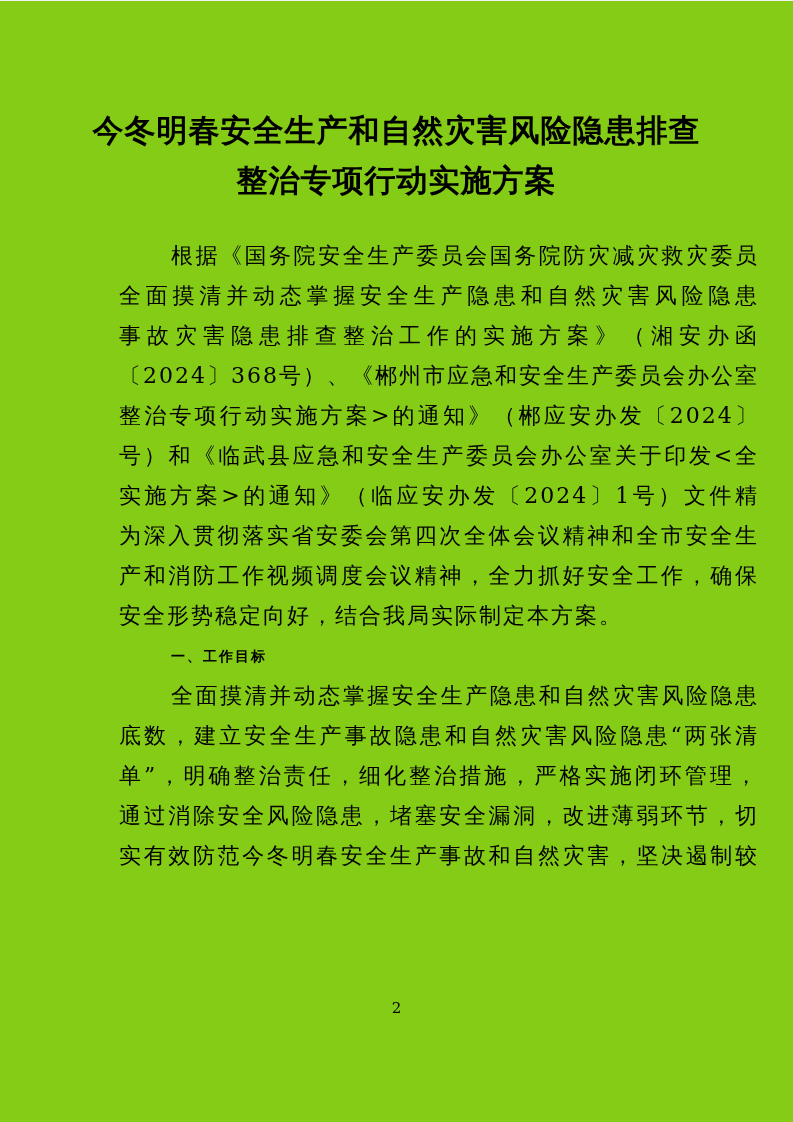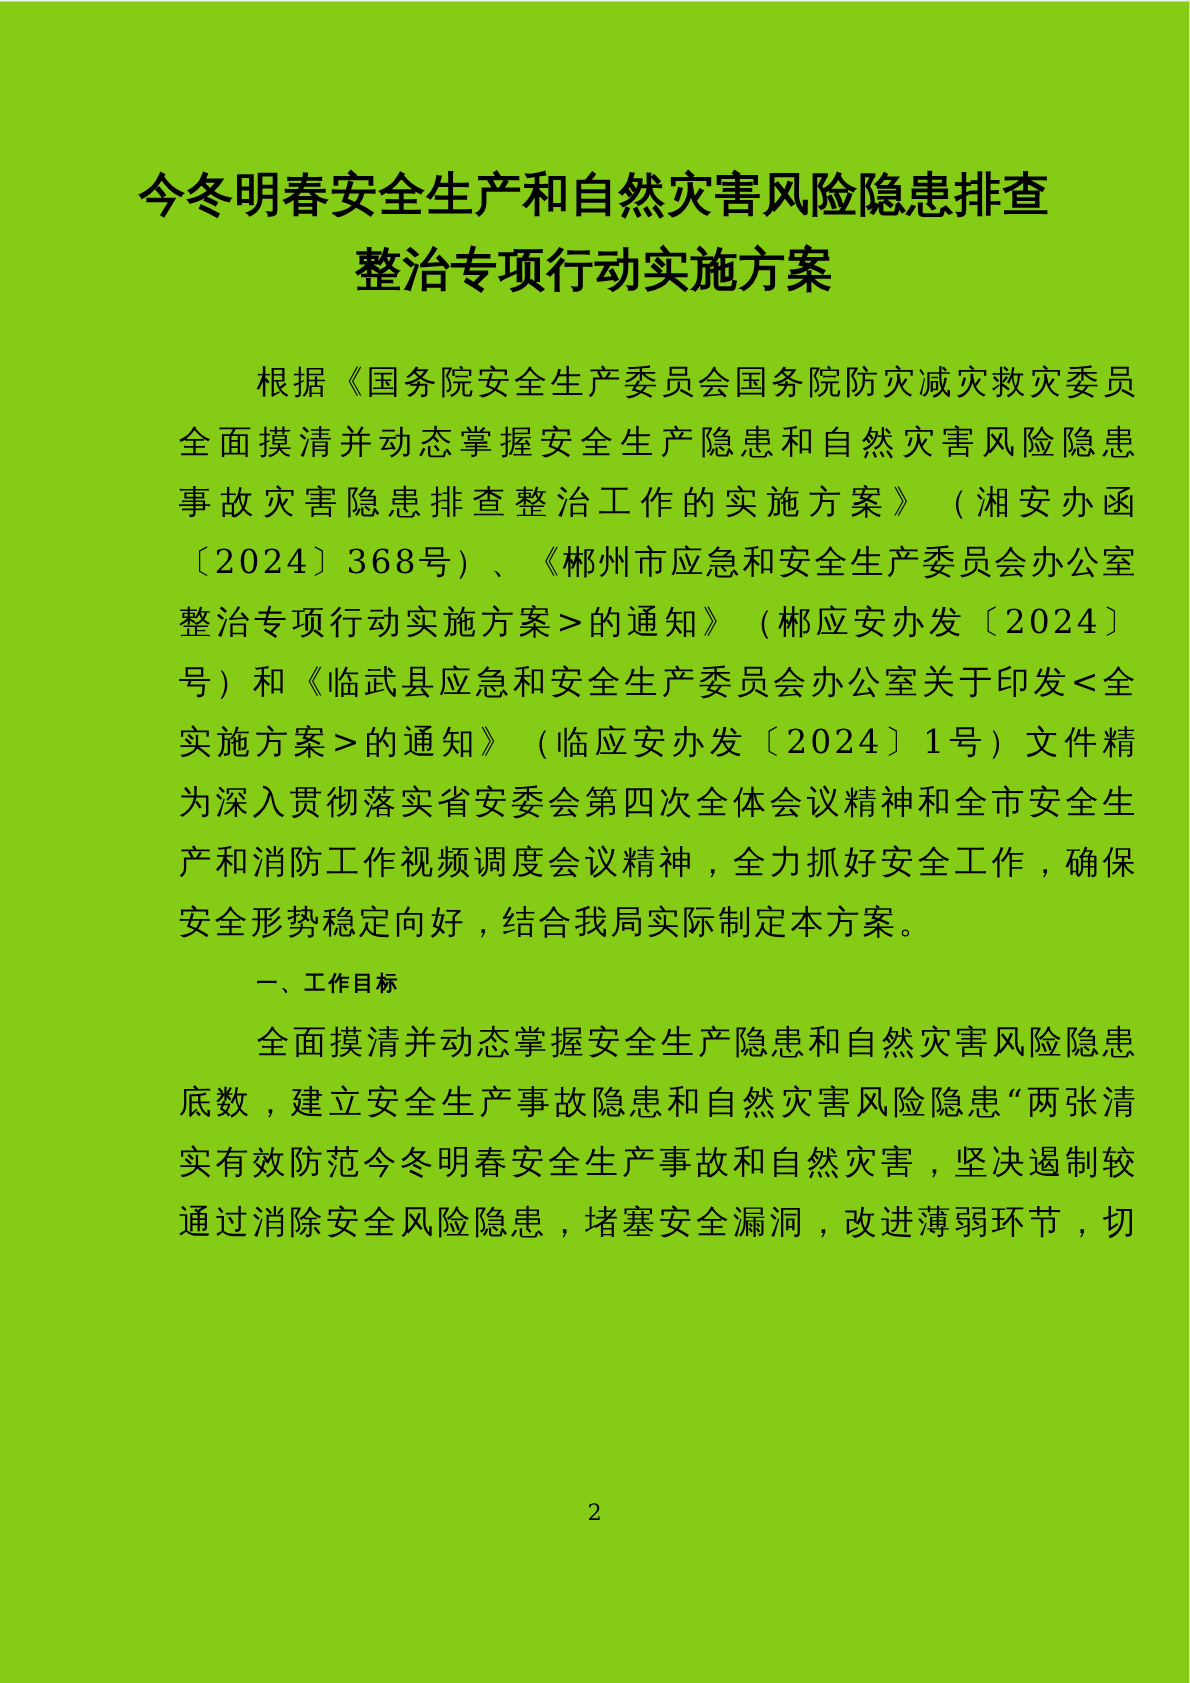--- a/index.html
+++ b/index.html
@@ -93,19 +93,20 @@
     <div class="bline">号）和《临武县应急和安全生产委员会办公室关于印发&lt;全</div>
     <div class="bline">实施方案&gt;的通知》（临应安办发〔2024〕1号）文件精神，</div>
     <div class="bline">为深入贯彻落实省安委会第四次全体会议精神和全市安全生</div>
     <div class="bline">产和消防工作视频调度会议精神，全力抓好安全工作，确保</div>
     <div class="bline plain">安全形势稳定向好，结合我局实际制定本方案。</div>
 
     <div class="heading">一、工作目标</div>
 
     <div class="bline first">全面摸清并动态掌握安全生产隐患和自然灾害风险隐患</div>
     <div class="bline">底数，建立安全生产事故隐患和自然灾害风险隐患“两张清</div>
+    <div class="bline">单”，明确整治责任，细化整治措施，严格实施闭环管理，</div>
+    <div class="bline">通过消除安全风险隐患，堵塞安全漏洞，改进薄弱环节，切</div>
     <div class="bline">实有效防范今冬明春安全生产事故和自然灾害，坚决遏制较</div>
-    <div class="bline">通过消除安全风险隐患，堵塞安全漏洞，改进薄弱环节，切</div>
   </div>
 
   <div class="page-number">2</div>
 
 </div>
 
 </body></html>

